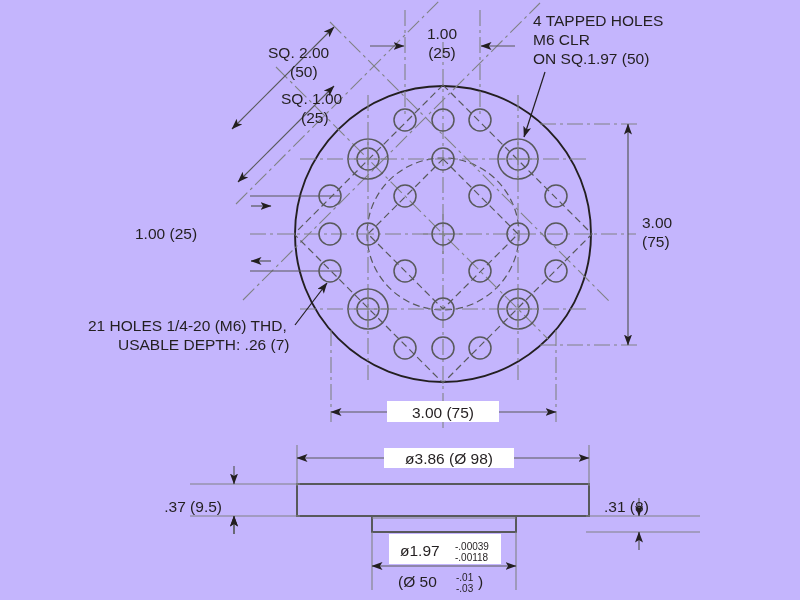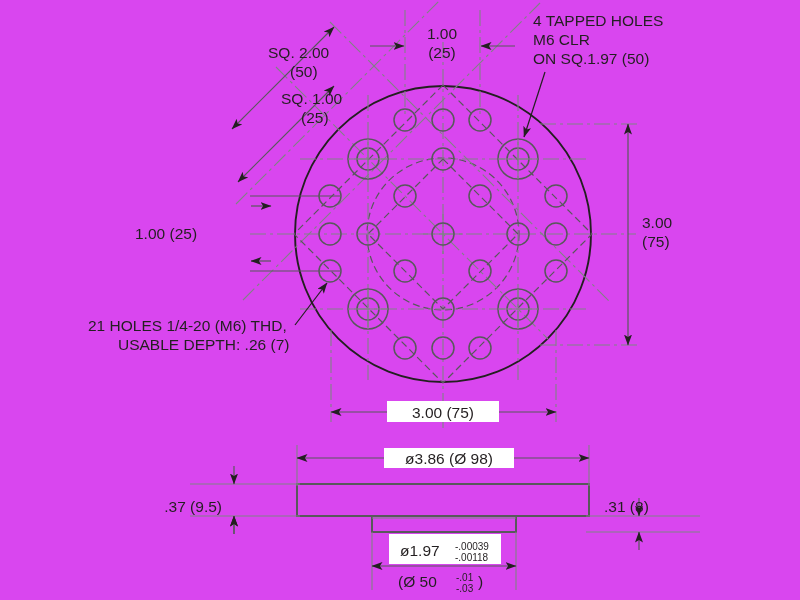--- a/index.html
+++ b/index.html
@@ -4,21 +4,21 @@
 <style>
   html, body {
     margin: 0;
     padding: 0;
     background: #ffffff;
   }
   #page {
     position: relative;
     width: 800px;
     height: 600px;
-    background: #d946ef;
+    background: #c4b5fd;
     font-family: "Liberation Sans", sans-serif;
     overflow: hidden;
   }
   #drawing {
     position: absolute;
     left: 0;
     top: 0;
     width: 800px;
     height: 600px;
   }

